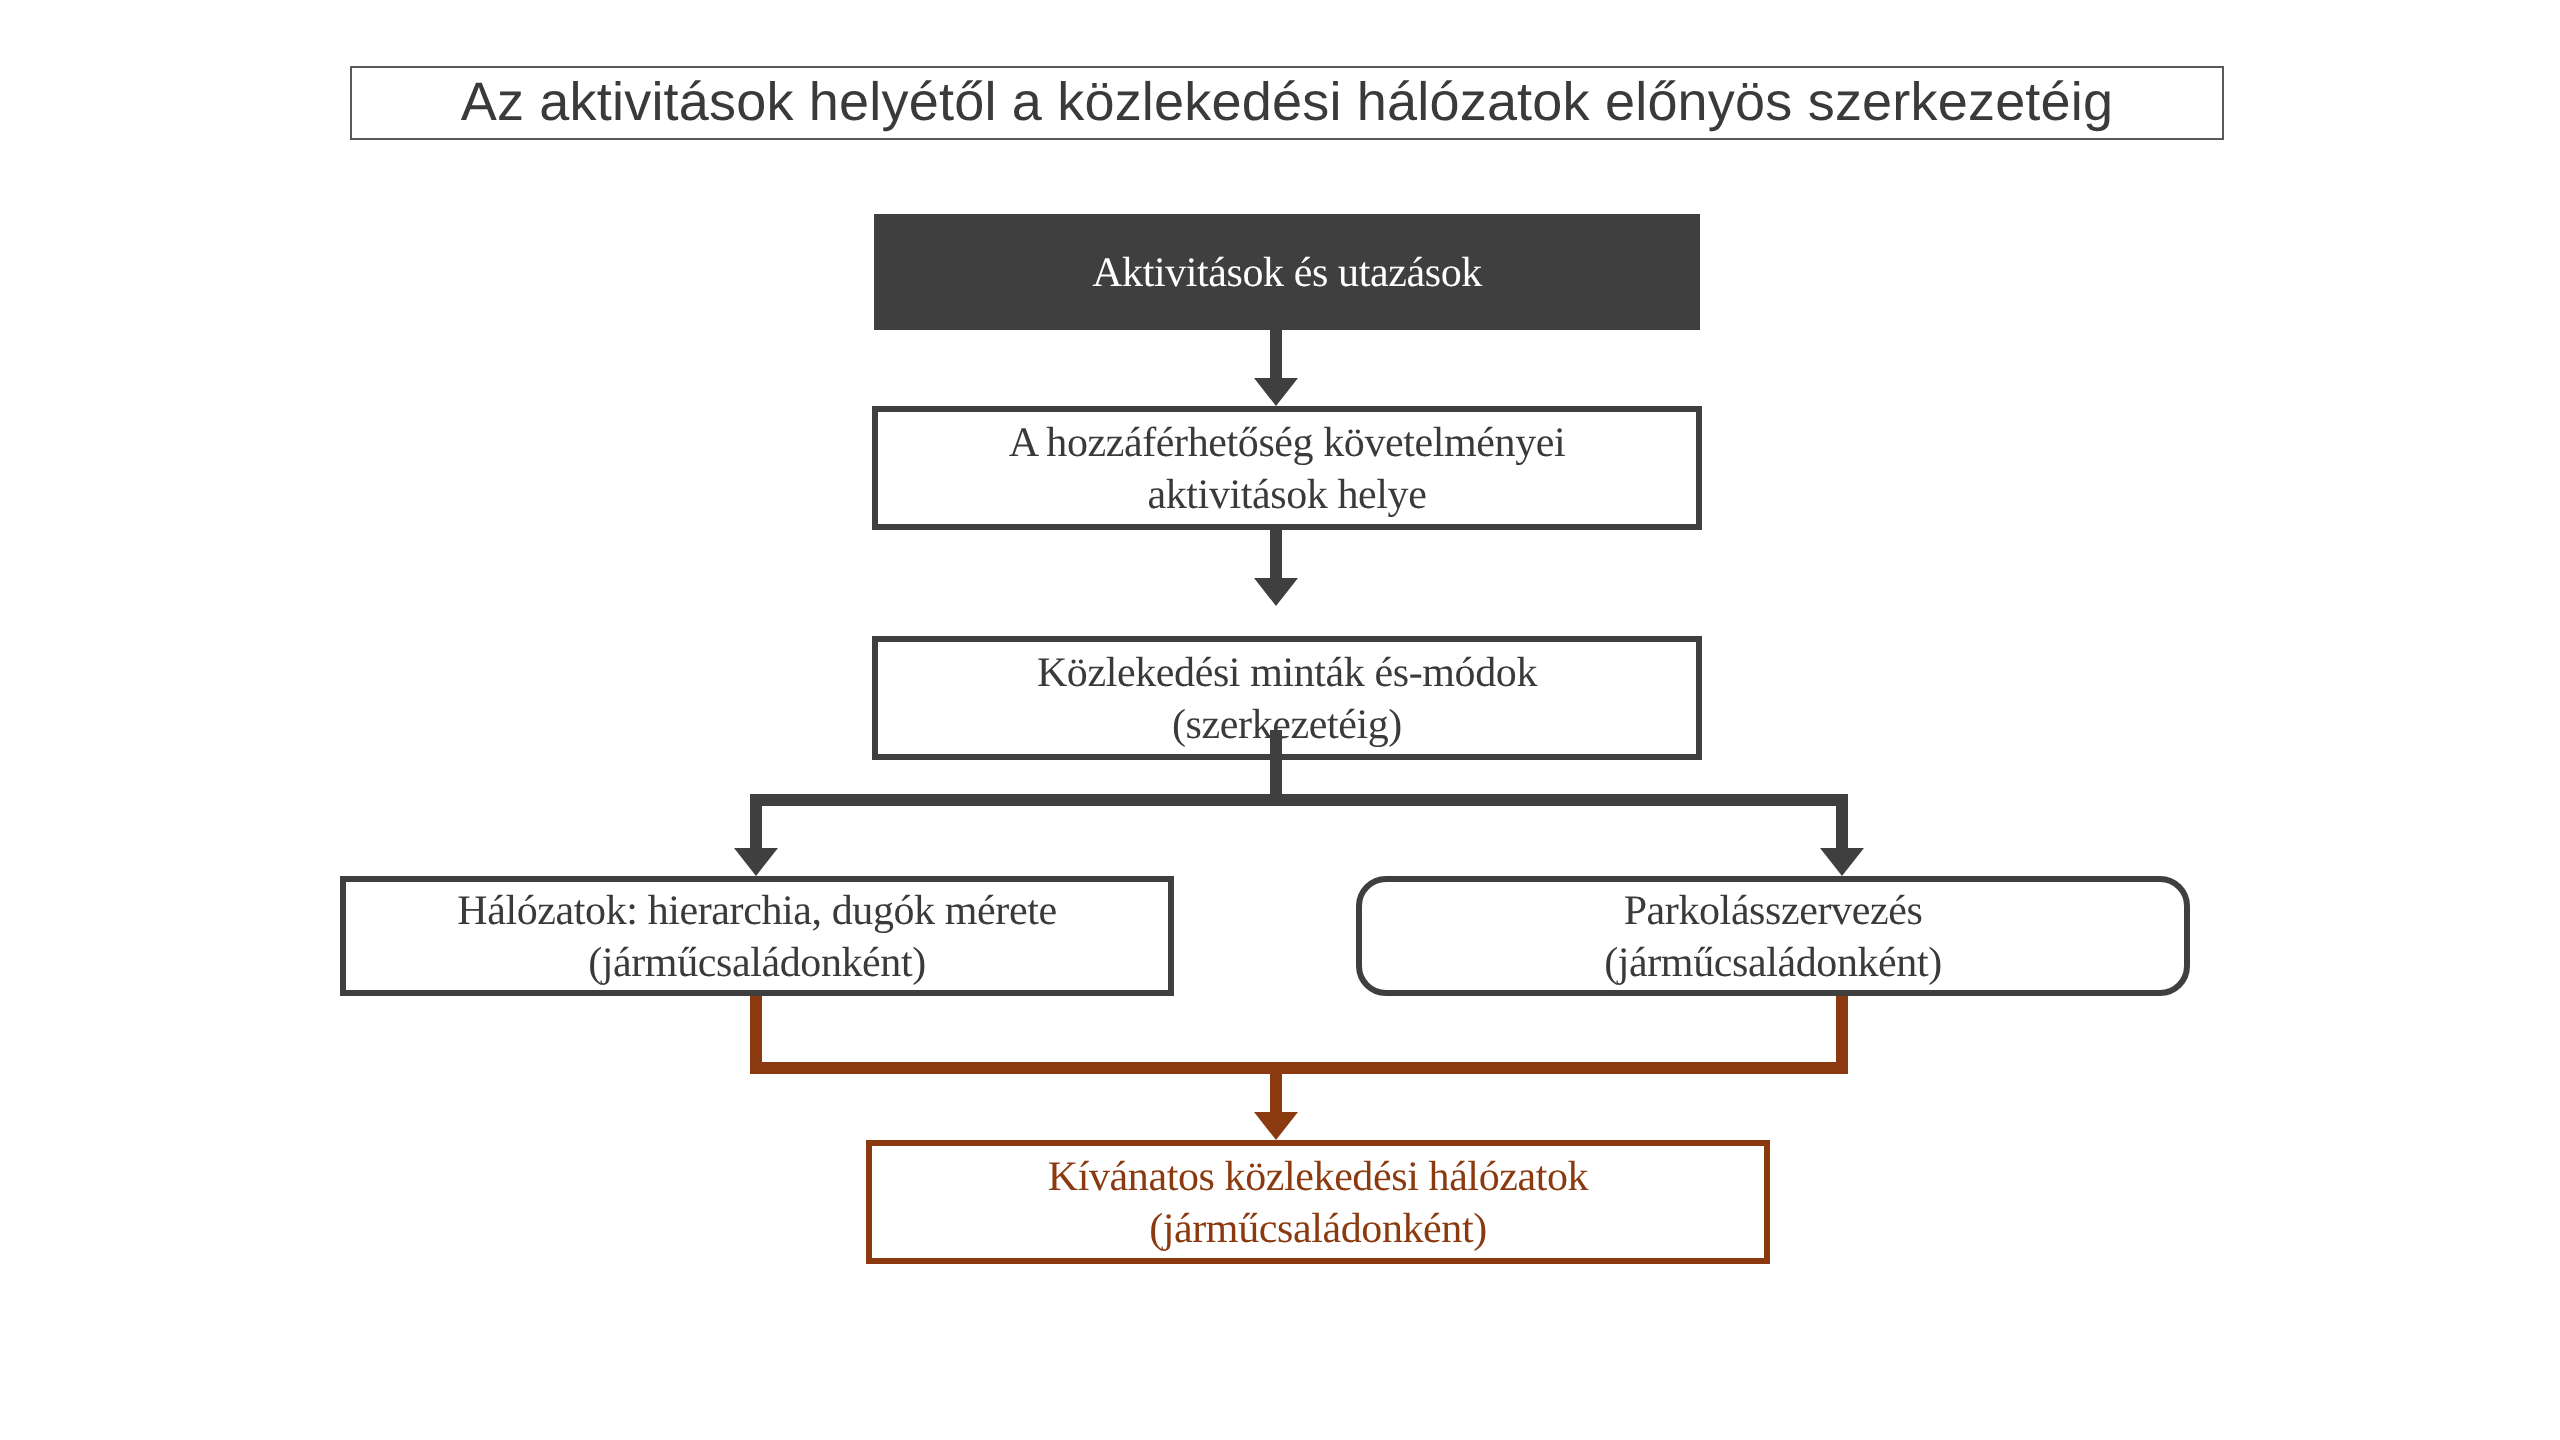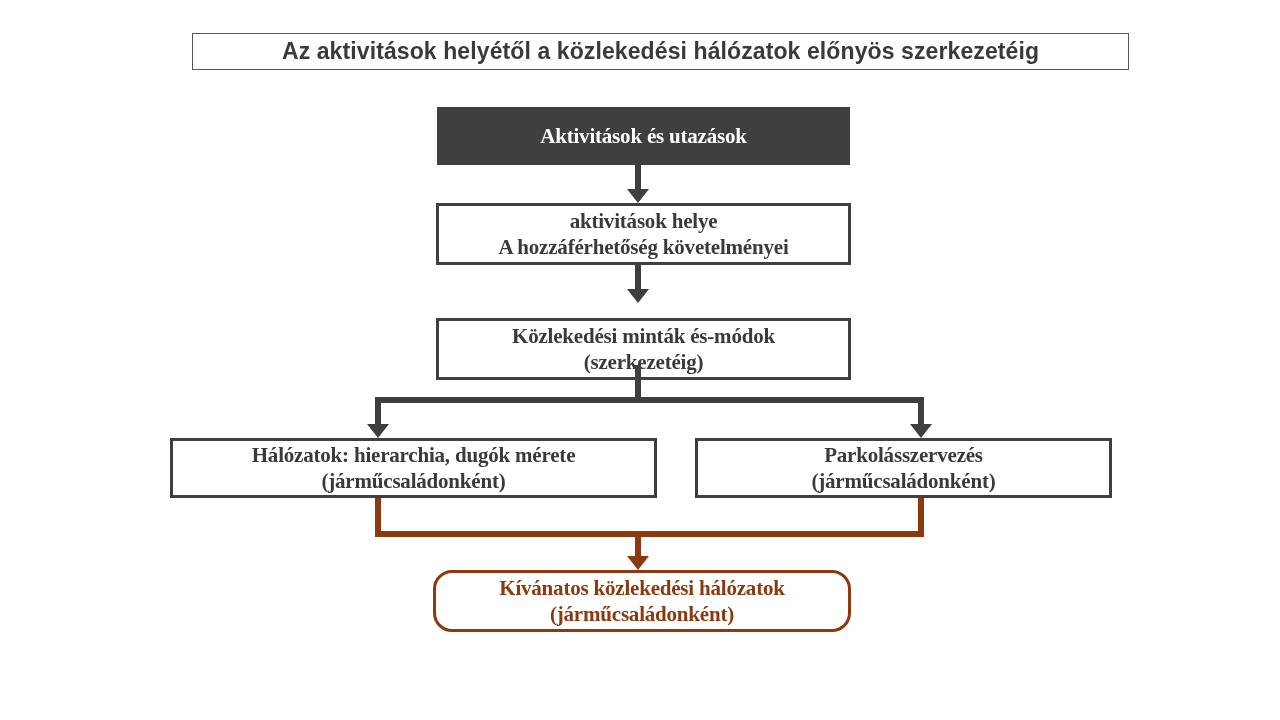--- a/index.html
+++ b/index.html
@@ -14,38 +14,38 @@
   .canvas {
     position: relative;
     width: 1280px;
     height: 720px;
     background: var(--bg);
     overflow: hidden;
     font-family: "Liberation Serif", serif;
   }
   .title-box {
     position: absolute;
-    left: 192px; top: 33px; width: 937px; height: 37px;
+    left: 175px; top: 33px; width: 937px; height: 37px;
     border: 1px solid var(--title_border);
     background: #fff;
     display: flex; align-items: center; justify-content: center;
     font-family: "Liberation Sans", sans-serif;
-    font-weight: bold;
-    font-size: 23px;
+    font-weight: normal;
+    font-size: 27px;
     color: var(--text_dark);
     letter-spacing: 0.1px;
   }
   .node {
     position: absolute;
     background: #fff;
     border: 3px solid var(--dark);
     display: flex; flex-direction: column;
     align-items: center; justify-content: center;
     text-align: center;
-    font-weight: bold;
+    font-weight: normal;
     font-size: 21px;
     line-height: 26px;
     color: var(--text_dark);
     letter-spacing: -0.2px;
   }
   .node.dark {
     background: var(--dark);
     border-color: var(--dark);
     color: #fff;
   }
@@ -74,53 +74,53 @@
   </div>
 
   <div class="node dark" style="left:437px; top:107px; width:413px; height:58px;">
     <div>Aktivitások és utazások</div>
   </div>
 
   <div class="vline" style="left:635px; top:165px; width:6px; height:26px;"></div>
   <div class="arrow-down" style="left:627px; top:189px;"></div>
 
   <div class="node" style="left:436px; top:203px; width:415px; height:62px;">
+    <div>A hozzáférhetőség követelményei</div>
     <div>aktivitások helye</div>
-    <div>A hozzáférhetőség követelményei</div>
   </div>
 
   <div class="vline" style="left:635px; top:265px; width:6px; height:24px;"></div>
   <div class="arrow-down" style="left:627px; top:289px;"></div>
 
   <div class="node" style="left:436px; top:303px; width:415px; height:62px;margin-top:15px;">
     <div>Közlekedési minták és-módok</div>
     <div>(szerkezetéig)</div>
   </div>
 
   <div class="vline" style="left:635px; top:365px; width:6px; height:35px;"></div>
   <div class="hline" style="left:375px; top:397px; width:549px; height:6px;"></div>
   <div class="vline" style="left:375px; top:397px; width:6px; height:27px;"></div>
   <div class="arrow-down" style="left:367px; top:424px;"></div>
   <div class="vline" style="left:918px; top:397px; width:6px; height:27px;"></div>
   <div class="arrow-down" style="left:910px; top:424px;"></div>
 
-  <div class="node" style="left:170px; top:438px; width:487px; height:60px;">
+  <div class="node" style="left:170px; top:438px; width:417px; height:60px;">
     <div>Hálózatok: hierarchia, dugók mérete</div>
     <div>(járműcsaládonként)</div>
   </div>
 
-  <div class="node" style="left:695px; top:438px; width:417px; height:60px;">
+  <div class="node" style="left:678px; top:438px; width:417px; height:60px;border-radius:15px;">
     <div>Parkolásszervezés</div>
     <div>(járműcsaládonként)</div>
   </div>
 
   <div class="vline brown-c" style="left:375px; top:498px; width:6px; height:36px;"></div>
   <div class="vline brown-c" style="left:918px; top:498px; width:6px; height:36px;"></div>
   <div class="hline brown-c" style="left:375px; top:531px; width:549px; height:6px;"></div>
   <div class="vline brown-c" style="left:635px; top:537px; width:6px; height:19px;"></div>
   <div class="arrow-down brown-c" style="left:627px; top:556px;"></div>
 
-  <div class="node brown" style="left:433px; top:570px; width:418px; height:62px;border-radius:19px;">
+  <div class="node brown" style="left:433px; top:570px; width:452px; height:62px;">
     <div>Kívánatos közlekedési hálózatok</div>
     <div>(járműcsaládonként)</div>
   </div>
 
 </div>
 
 </body></html>

